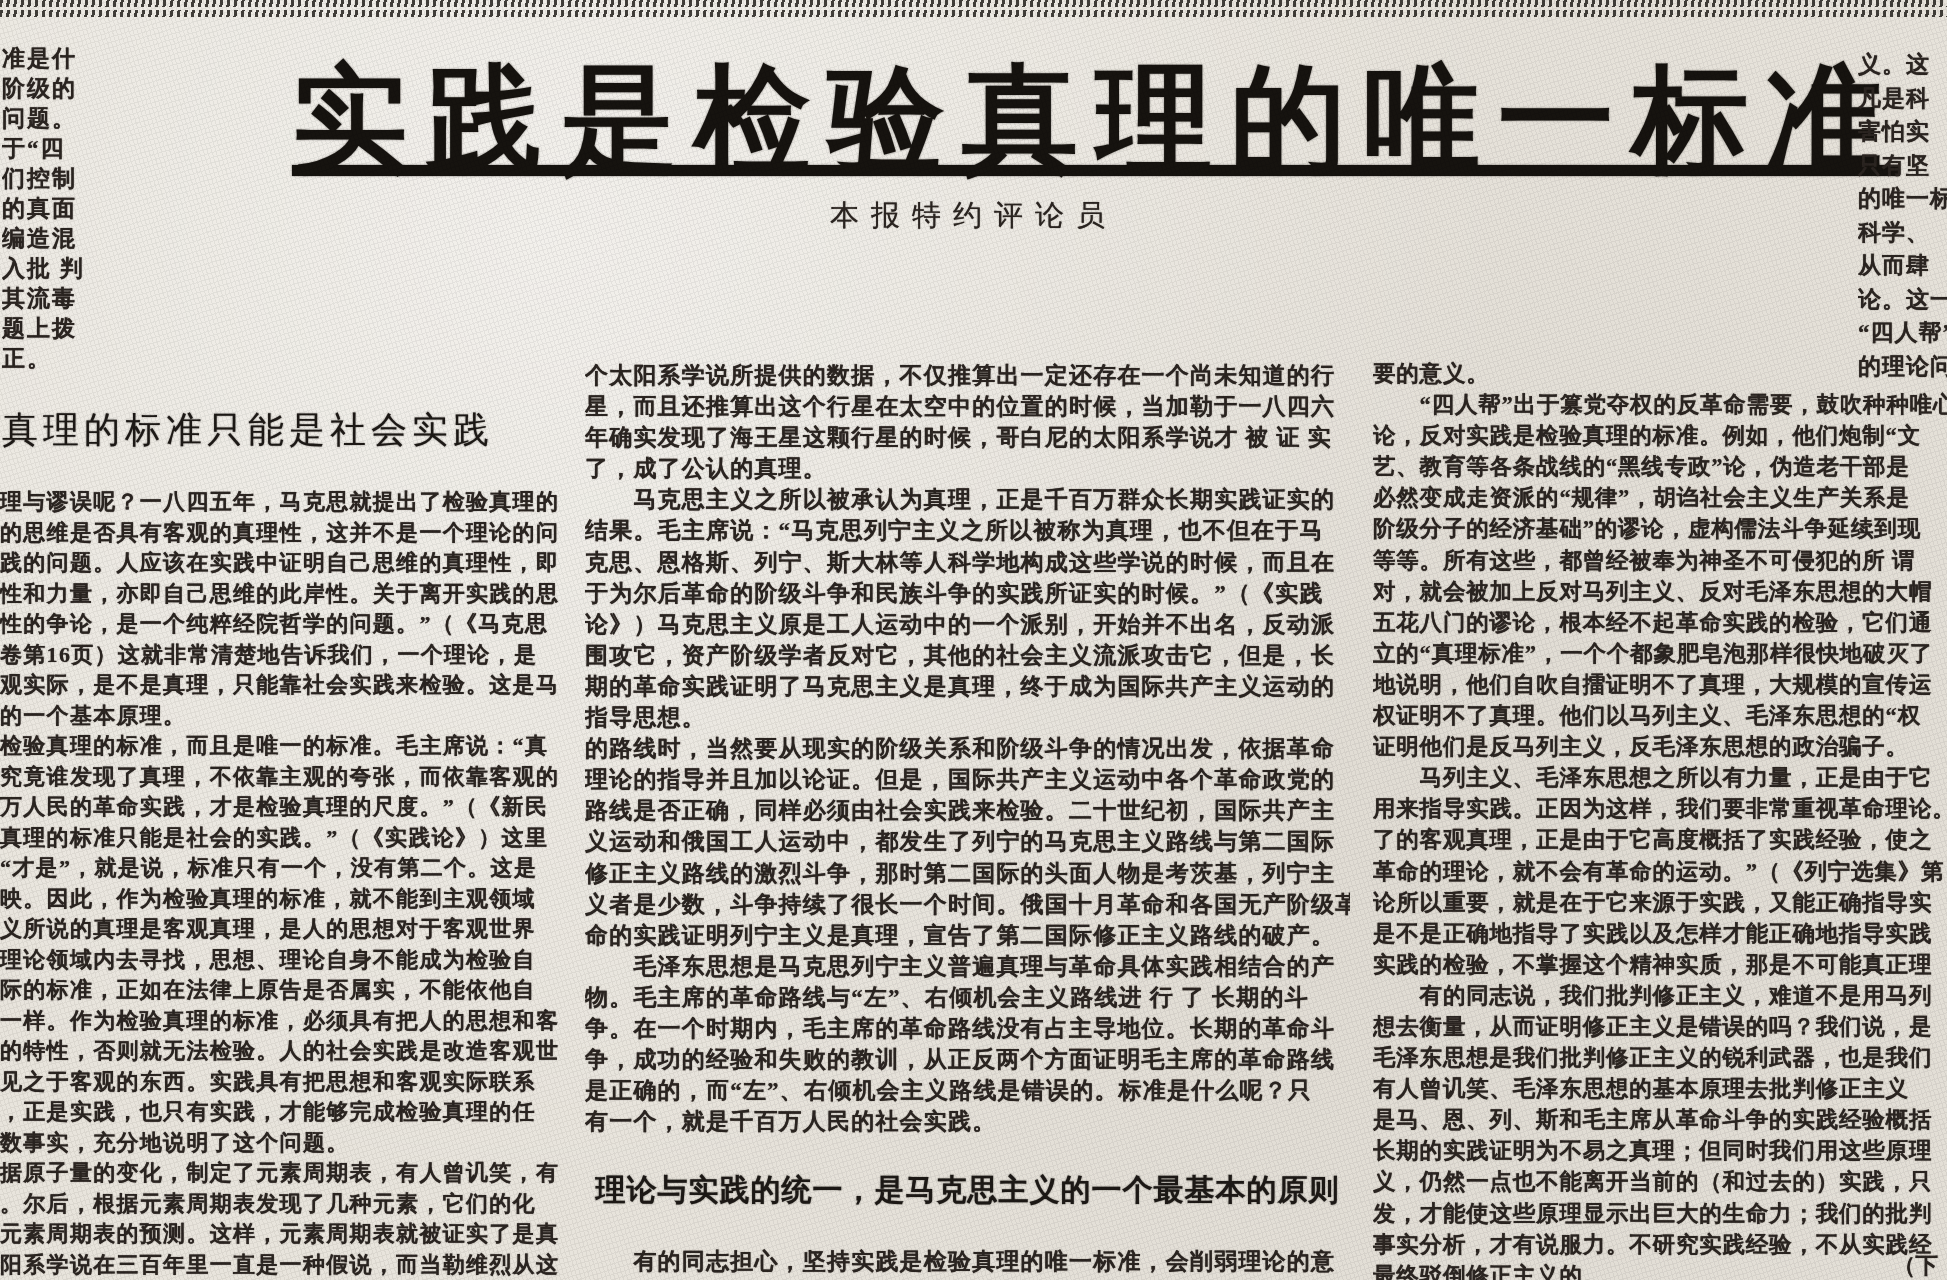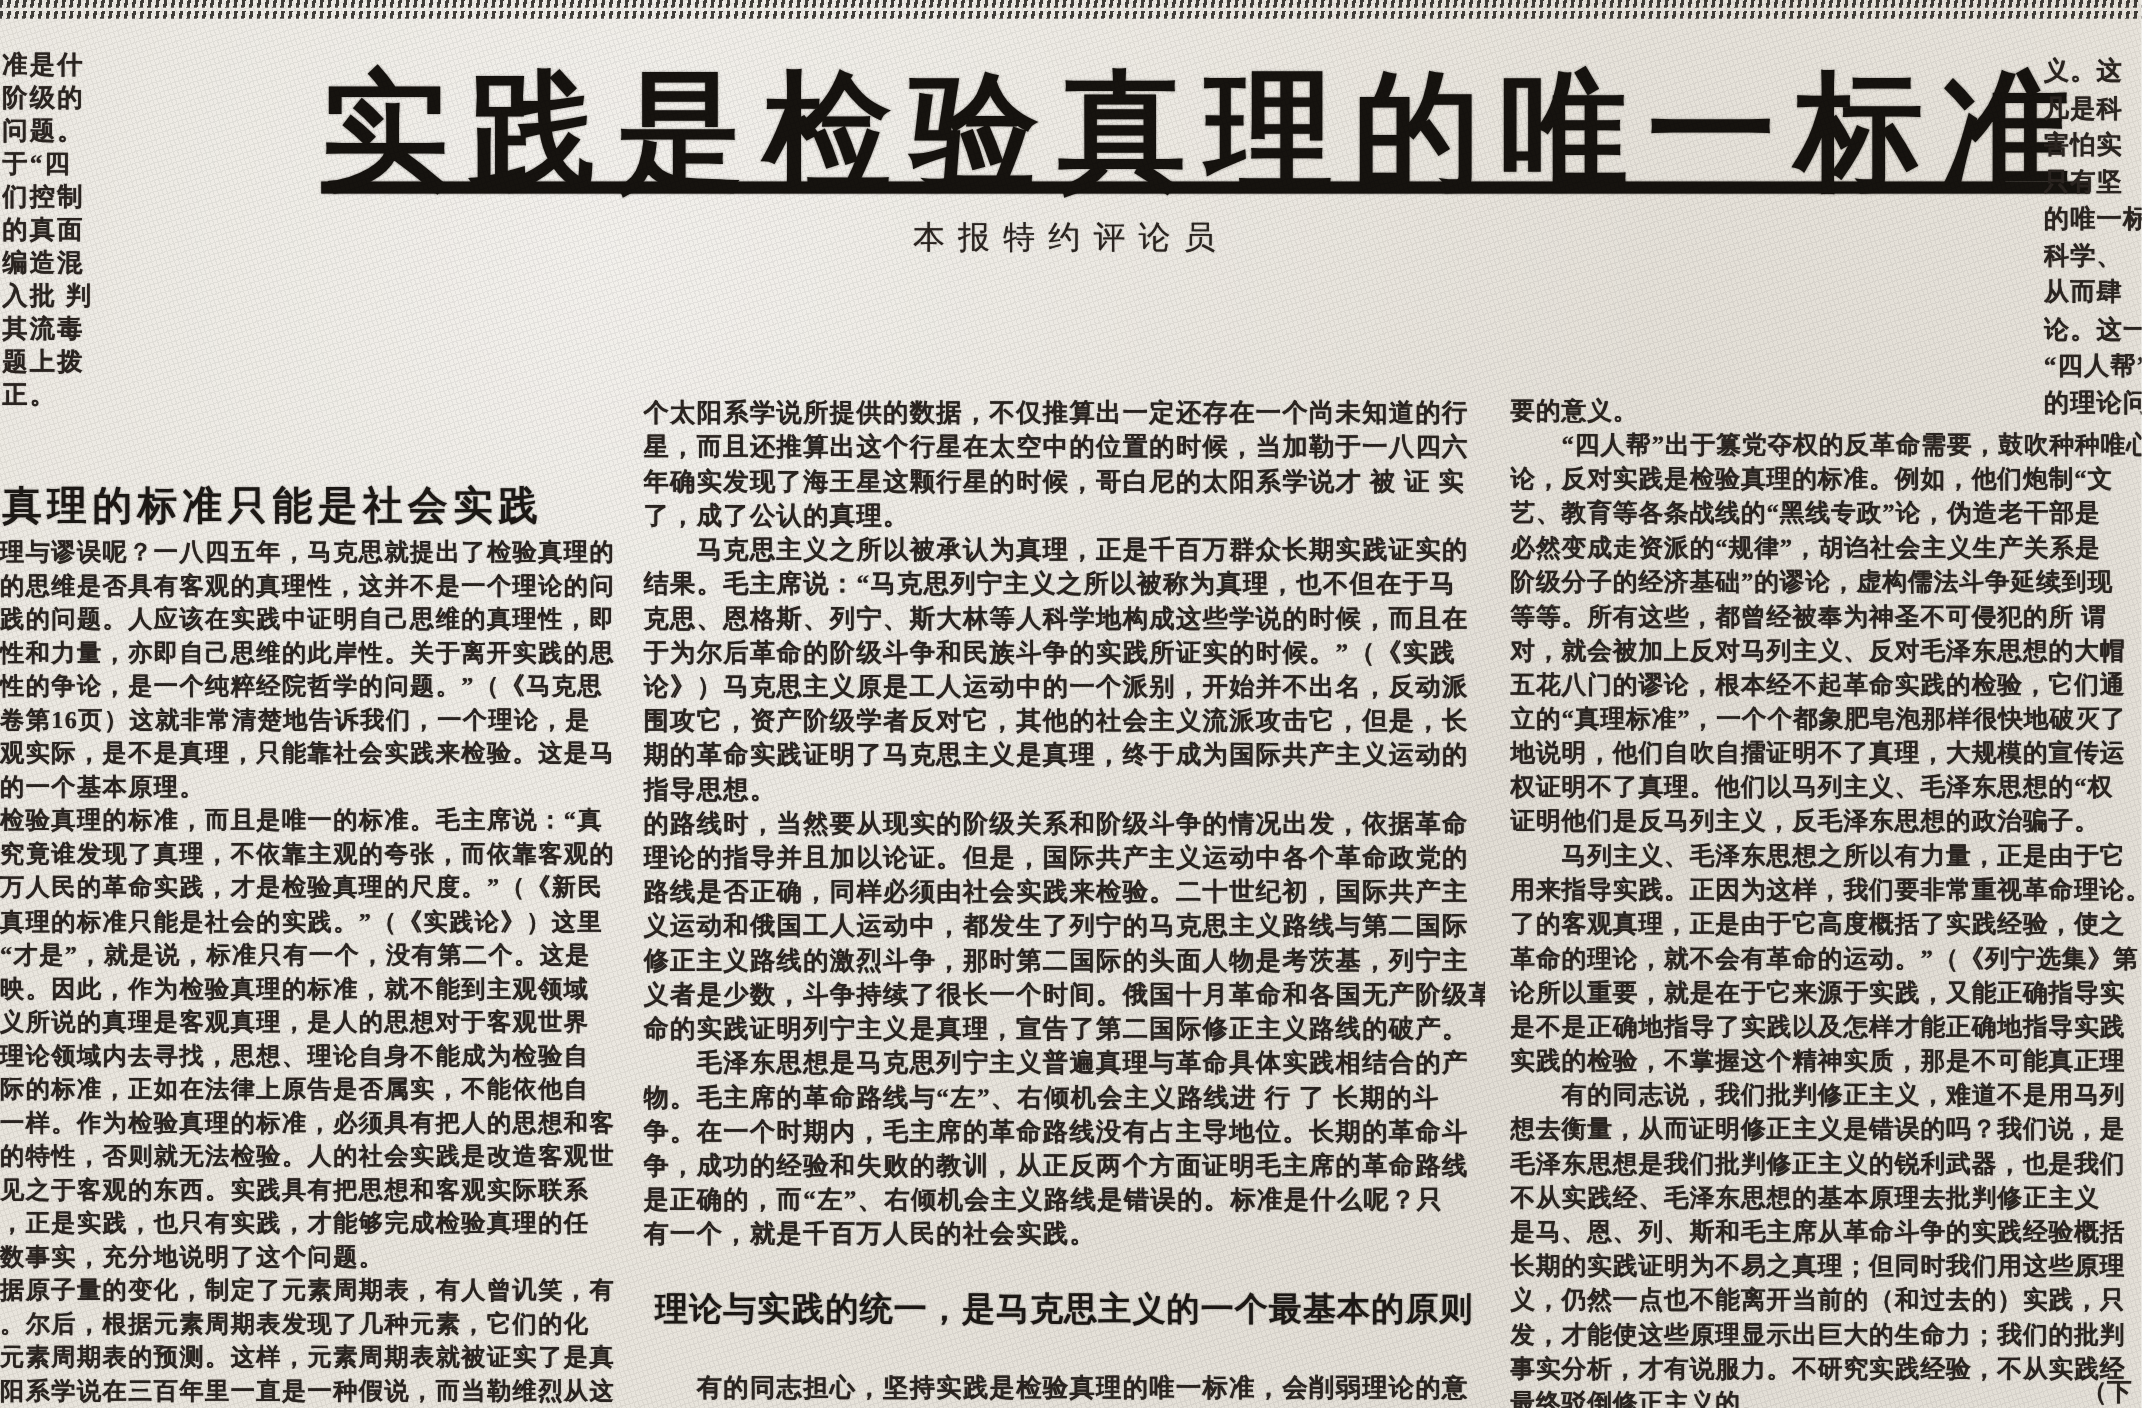--- a/index.html
+++ b/index.html
@@ -33,24 +33,23 @@
     position:absolute; left:0; top:196px; width:1947px; text-align:center;
     font-size:29px; font-weight:normal; letter-spacing:12px; color:#2b2521;
     text-shadow:0 0 1px rgba(43,37,33,.8);
   }
   .bline{white-space:nowrap; overflow:hidden; text-shadow:0 0 1px rgba(43,37,33,.85);}
   .left-strip{position:absolute; left:2px; top:44px; width:112px; font-size:23px; font-weight:bold;}
   .left-strip .bline{height:30px; line-height:30px; letter-spacing:2px;}
   .right-strip{position:absolute; left:1858px; top:48px; width:95px; font-size:23px; font-weight:bold;}
   .right-strip .bline{height:33.5px; line-height:33.5px; letter-spacing:1px;}
   .sec-heading-1{
-    position:absolute; left:2px; top:406px; width:500px; font-size:36px; font-weight:bold;
+    position:absolute; left:2px; top:406px; width:500px; font-size:36px; font-weight:normal;
     letter-spacing:5px; white-space:nowrap; overflow:hidden; color:#1d1916;
     text-shadow:0 0 1.5px rgba(29,25,22,.7);
-    margin-top:30px;
   }
   .left-col{position:absolute; left:0; top:487px; width:562px; font-size:22px; font-weight:bold;}
   .left-col .bline{height:30.5px; line-height:30.5px; letter-spacing:1.3px;}
   .mid-col{position:absolute; left:585px; top:360px; width:765px; font-size:23px; font-weight:bold;}
   .mid-col .bline{height:31.1px; line-height:31.1px; letter-spacing:1.2px;}
   .sec-heading-2{
     position:absolute; left:585px; top:1170px; width:765px; text-align:center;
     font-size:30px; font-weight:bold; letter-spacing:1px; white-space:nowrap; color:#1d1916;
     text-shadow:0 0 1.5px rgba(29,25,22,.7);
   }
@@ -171,21 +170,21 @@
       <div class="bline">　　马列主义、毛泽东思想之所以有力量，正是由于它</div>
       <div class="bline">用来指导实践。正因为这样，我们要非常重视革命理论。</div>
       <div class="bline">了的客观真理，正是由于它高度概括了实践经验，使之</div>
       <div class="bline">革命的理论，就不会有革命的运动。”（《列宁选集》第</div>
       <div class="bline">论所以重要，就是在于它来源于实践，又能正确指导实</div>
       <div class="bline">是不是正确地指导了实践以及怎样才能正确地指导实践</div>
       <div class="bline">实践的检验，不掌握这个精神实质，那是不可能真正理</div>
       <div class="bline">　　有的同志说，我们批判修正主义，难道不是用马列</div>
       <div class="bline">想去衡量，从而证明修正主义是错误的吗？我们说，是</div>
       <div class="bline">毛泽东思想是我们批判修正主义的锐利武器，也是我们</div>
-      <div class="bline">不从实践经、毛泽东思想的基本原理去批判修正主义</div>
+      <div class="bline">有人曾讥笑、毛泽东思想的基本原理去批判修正主义</div>
       <div class="bline">是马、恩、列、斯和毛主席从革命斗争的实践经验概括</div>
       <div class="bline">长期的实践证明为不易之真理；但同时我们用这些原理</div>
       <div class="bline">义，仍然一点也不能离开当前的（和过去的）实践，只</div>
       <div class="bline">发，才能使这些原理显示出巨大的生命力；我们的批判</div>
       <div class="bline">事实分析，才有说服力。不研究实践经验，不从实践经</div>
       <div class="bline">最终驳倒修正主义的。</div>
     </div>
 
   <div class="continuation">（下</div>
 

